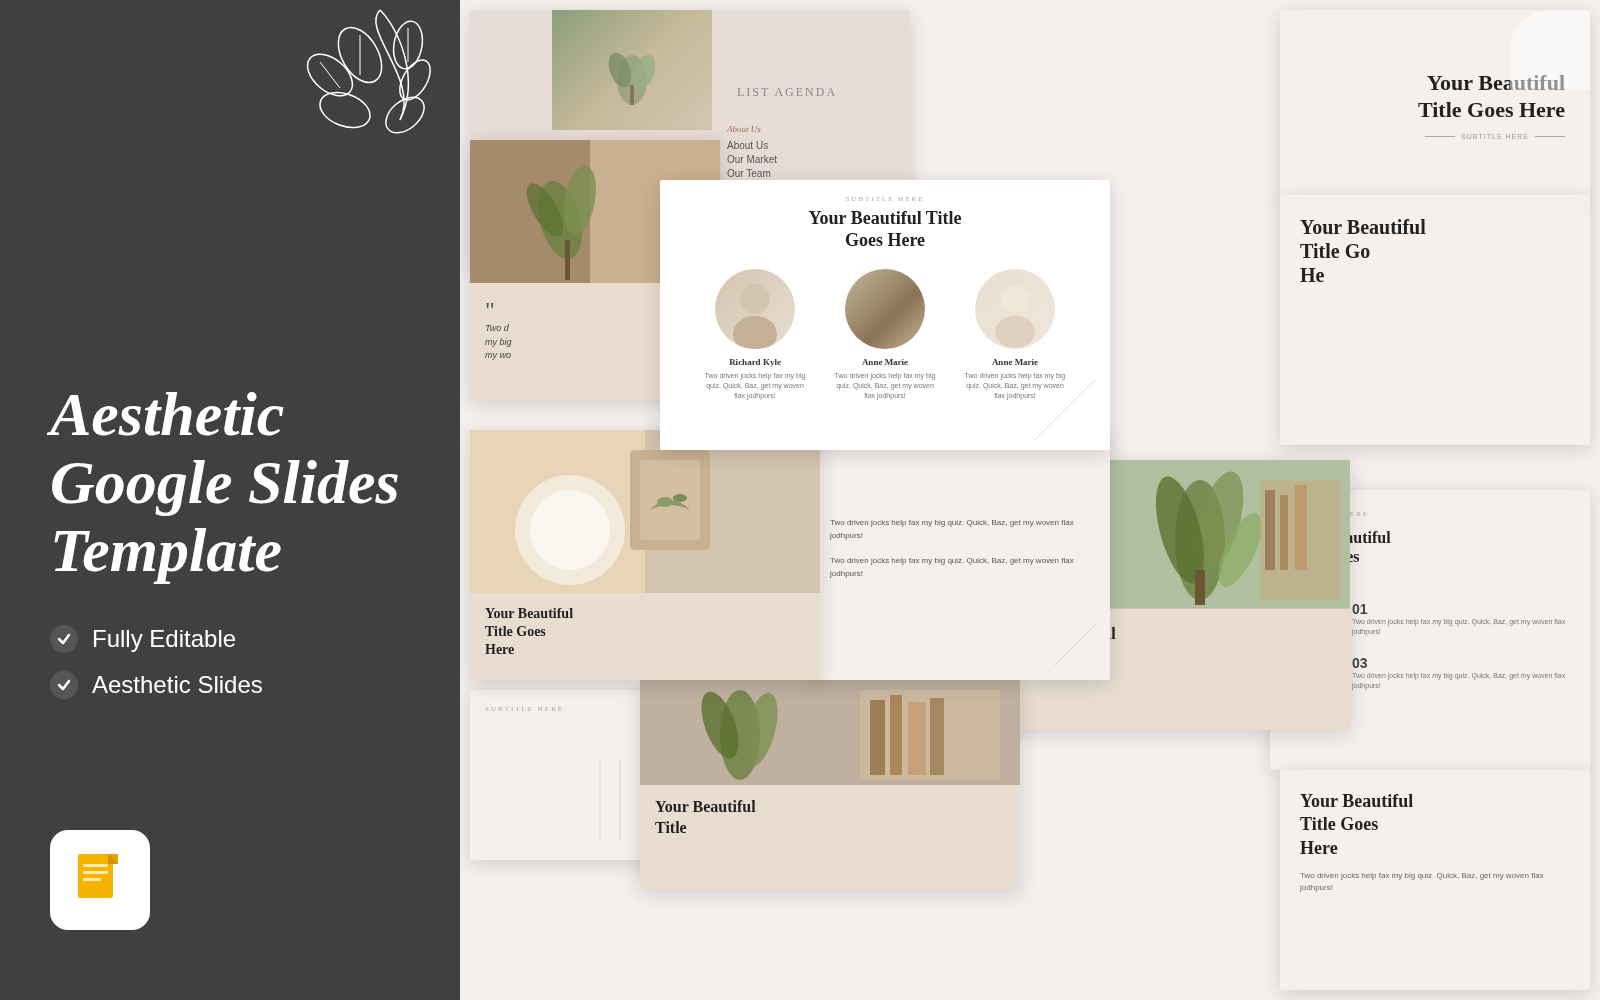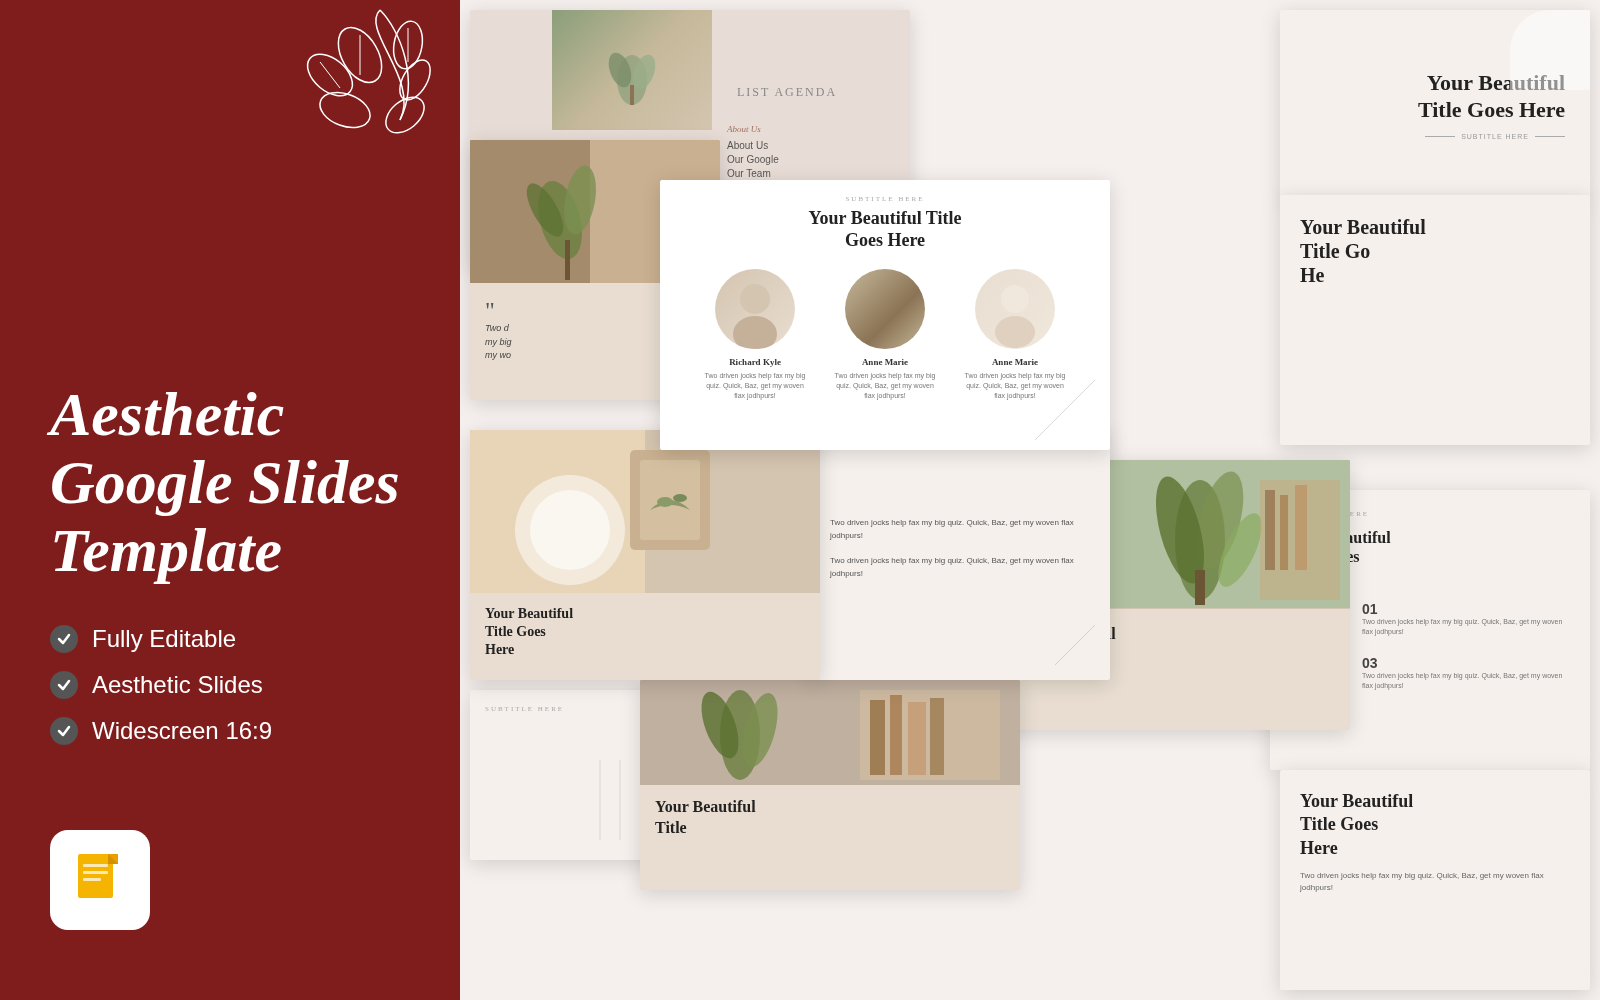--- a/index.html
+++ b/index.html
@@ -8,21 +8,21 @@
       height: 1000px;
       overflow: hidden;
       font-family: 'Georgia', serif;
       display: flex;
     }
 
     
     .left-panel {
       width: 460px;
       height: 1000px;
-      background-color: #7f1d1d;
+      background-color: #404040;
       flex-shrink: 0;
       position: relative;
       padding: 40px 50px;
       display: flex;
       flex-direction: column;
       justify-content: space-between;
     }
 
     .leaf-decoration {
       position: absolute;
@@ -386,21 +386,21 @@
     .numbered-subtitle {
       font-size: 7px;
       letter-spacing: 2px;
       color: #aaa;
       text-transform: uppercase;
       margin-bottom: 10px;
     }
 
     .numbered-item {
       display: flex;
-      gap: 22px;
+      gap: 12px;
       margin-bottom: 14px;
       align-items: flex-start;
     }
 
     .number-img {
       width: 50px;
       height: 40px;
       background: linear-gradient(135deg, #c9a87c 0%, #e8d5b7 100%);
       flex-shrink: 0;
       border-radius: 2px;
@@ -499,28 +499,20 @@
         <span>Fully Editable</span>
       </li>
       <li>
         <div class="check-circle">
           <svg viewBox="0 0 16 16" fill="none">
               <polyline points="3,8 7,12 13,4" stroke="white" stroke-width="2.5" stroke-linecap="round" stroke-linejoin="round"></polyline>
             </svg>
         </div>
         <span>Aesthetic Slides</span>
       </li>
-      <li>
-        <div class="check-circle">
-          <svg viewBox="0 0 16 16" fill="none">
-              <polyline points="3,8 7,12 13,4" stroke="white" stroke-width="2.5" stroke-linecap="round" stroke-linejoin="round"></polyline>
-            </svg>
-        </div>
-        <span>Widescreen 16:9</span>
-      </li>
     </ul>
   </div>
 
   <div class="google-slides-icon">
     <svg viewBox="0 0 60 60" fill="none" xmlns="http://www.w3.org/2000/svg">
       <rect x="8" y="4" width="35" height="44" rx="2" fill="#f4b400"></rect>
       <rect x="13" y="14" width="25" height="3" rx="1" fill="white" opacity="0.7"></rect>
       <rect x="13" y="21" width="25" height="3" rx="1" fill="white" opacity="0.7"></rect>
       <rect x="13" y="28" width="18" height="3" rx="1" fill="white" opacity="0.7"></rect>
       <rect x="38" y="4" width="10" height="10" rx="0" fill="#e8a000"></rect>
@@ -546,21 +538,21 @@
         </div>
         <div class="img-bottom">
           <div class="agenda-coffee"></div>
         </div>
       </div>
       <div class="agenda-text">
         <div class="agenda-label">LIST AGENDA</div>
         <div class="agenda-intro" style="font-style:italic; color:#a07060; font-size:9px; margin-bottom:6px;">About Us</div>
         <ul class="agenda-items">
           <li>About Us</li>
-          <li>Our Google</li>
+          <li>Our Market</li>
           <li>Our Team</li>
           <li>Market Plan</li>
         </ul>
       </div>
     </div>
   </div>
 
   <div class="slide-card" style="top:10px; right:10px; width:310px; height:190px; background:#f5f0ec; padding:20px 25px; display:flex; flex-direction:column; justify-content:center;">
     <div style="font-size:22px; font-weight:700; color:#222; text-align:right; line-height:1.2;">
       <span style="white-space:pre-line;">Your Beautiful

